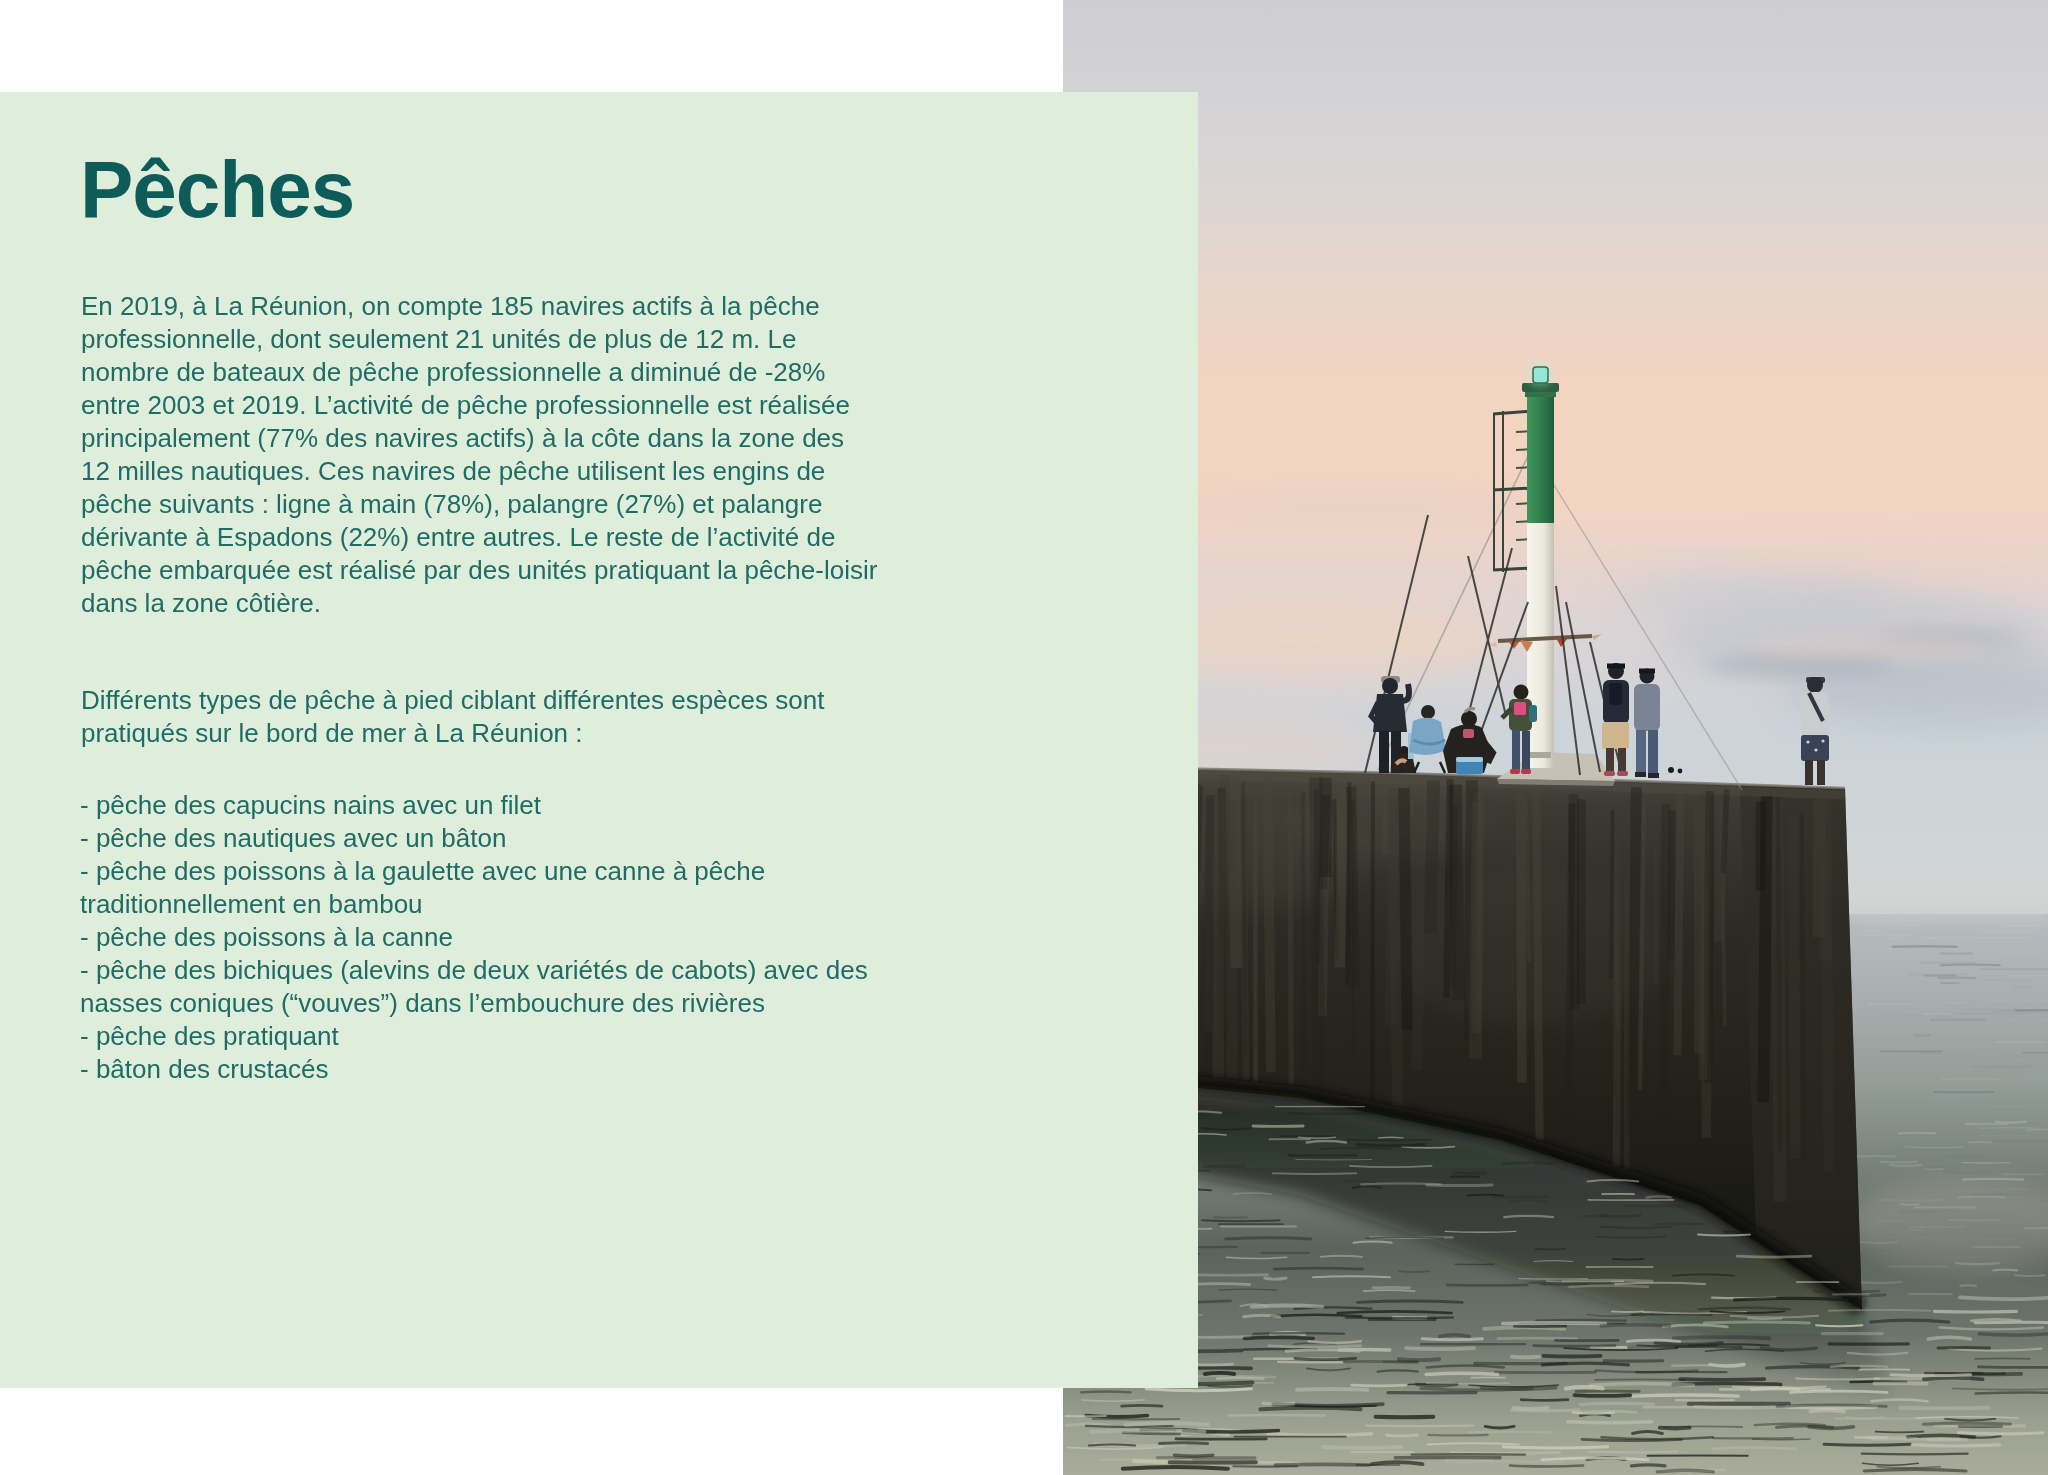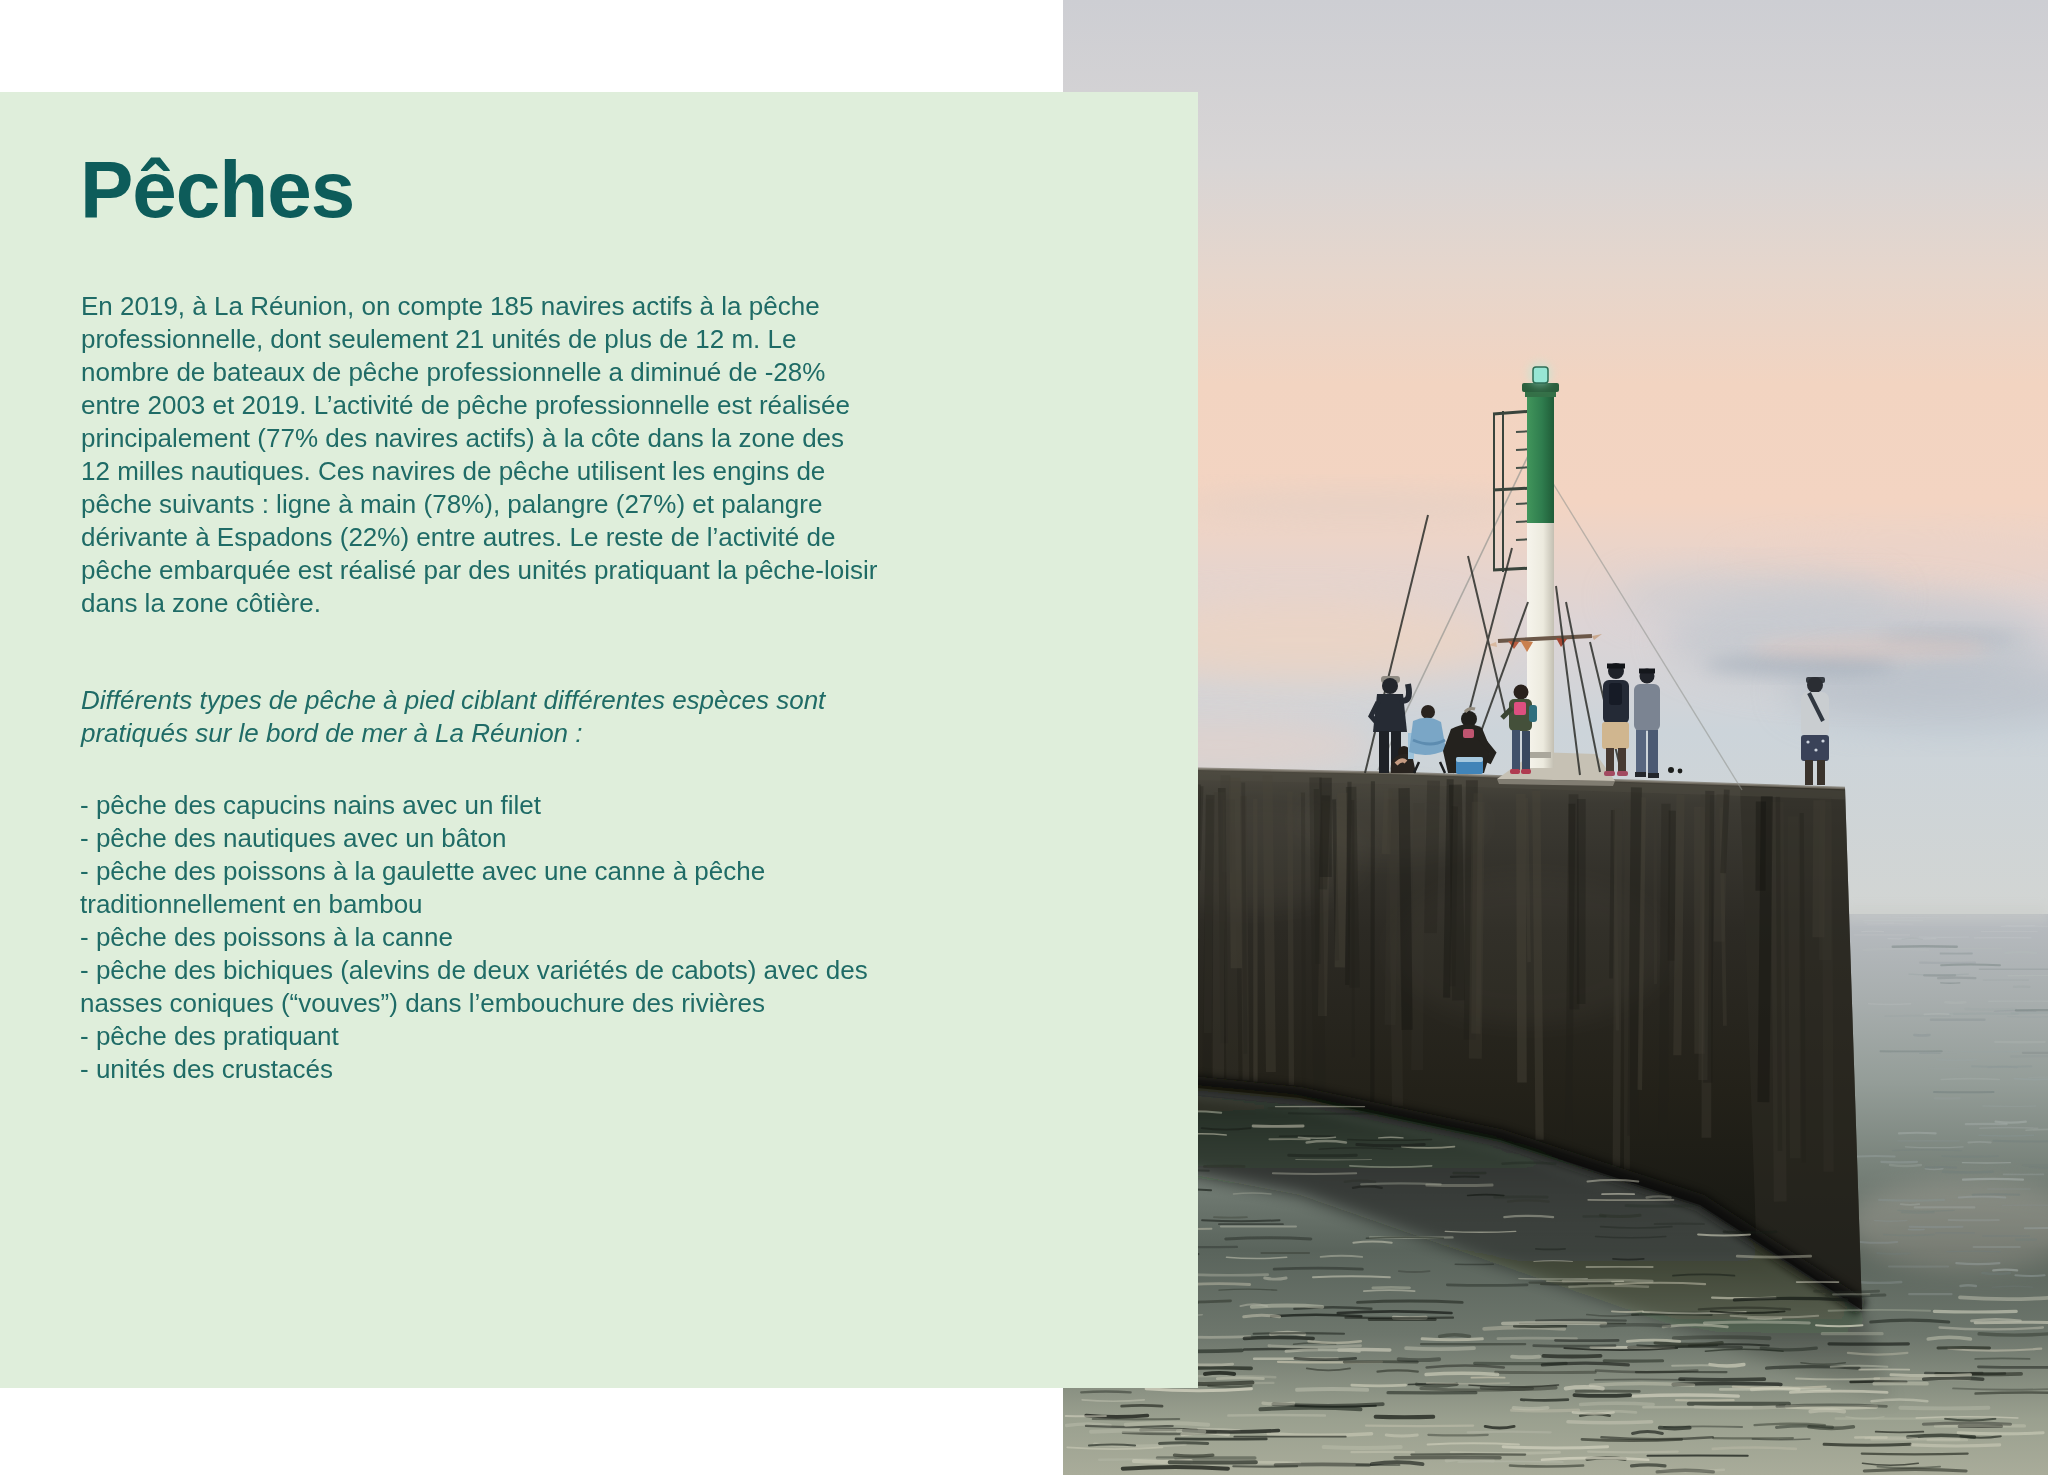--- a/index.html
+++ b/index.html
@@ -14,21 +14,21 @@
     background:#dfeedb;z-index:2;box-sizing:border-box;
     padding:56px 0 0 80px;
   }
   .panel-title{
     font-size:80px;font-weight:bold;letter-spacing:-1px;
     color:#0d5c5a;margin:0;line-height:1.05;
   }
   .panel-body{width:800px;color:#1f6b66;font-size:26px;line-height:33px;}
   .panel-body p{margin:1px;}
   .para-1{margin-top:58px !important;}
-  .para-2{margin-top:64px !important;font-style:italic;}
+  .para-2{margin-top:64px !important;}
   .methods-list{margin-top:39px;}
   .methods-list .li{margin:0;}
 </style>
 </head>
 <body>
 
 <div class="photo-wrap">
 <svg viewBox="1063 0 985 1475" xmlns="http://www.w3.org/2000/svg">
   <defs>
     <linearGradient id="skyGrad" x1="0" y1="0" x2="0" y2="914" gradientUnits="userSpaceOnUse">
@@ -829,16 +829,16 @@
   <div class="panel-body">
     <p class="para-1">En 2019, à La Réunion, on compte 185 navires actifs à la pêche professionnelle, dont seulement 21 unités de plus de 12 m. Le nombre de bateaux de pêche professionnelle a diminué de -28% entre 2003 et 2019. L’activité de pêche professionnelle est réalisée principalement (77% des navires actifs) à la côte dans la zone des 12 milles nautiques. Ces navires de pêche utilisent les engins de pêche suivants : ligne à main (78%), palangre (27%) et palangre dérivante à Espadons (22%) entre autres. Le reste de l’activité de pêche embarquée est réalisé par des unités pratiquant la pêche-loisir dans la zone côtière.</p>
     <p class="para-2">Différents types de pêche à pied ciblant différentes espèces sont pratiqués sur le bord de mer à La Réunion :</p>
     <div class="methods-list">
       <div class="li">- pêche des capucins nains avec un filet</div>
       <div class="li">- pêche des nautiques avec un bâton</div>
       <div class="li">- pêche des poissons à la gaulette avec une canne à pêche traditionnellement en bambou</div>
       <div class="li">- pêche des poissons à la canne</div>
       <div class="li">- pêche des bichiques (alevins de deux variétés de cabots) avec des nasses coniques (“vouves”) dans l’embouchure des rivières</div>
       <div class="li">- pêche des pratiquant</div>
-      <div class="li">- unités des crustacés</div>
+      <div class="li">- bâton des crustacés</div>
     </div>
   </div>
 </div>
 
 </body></html>

